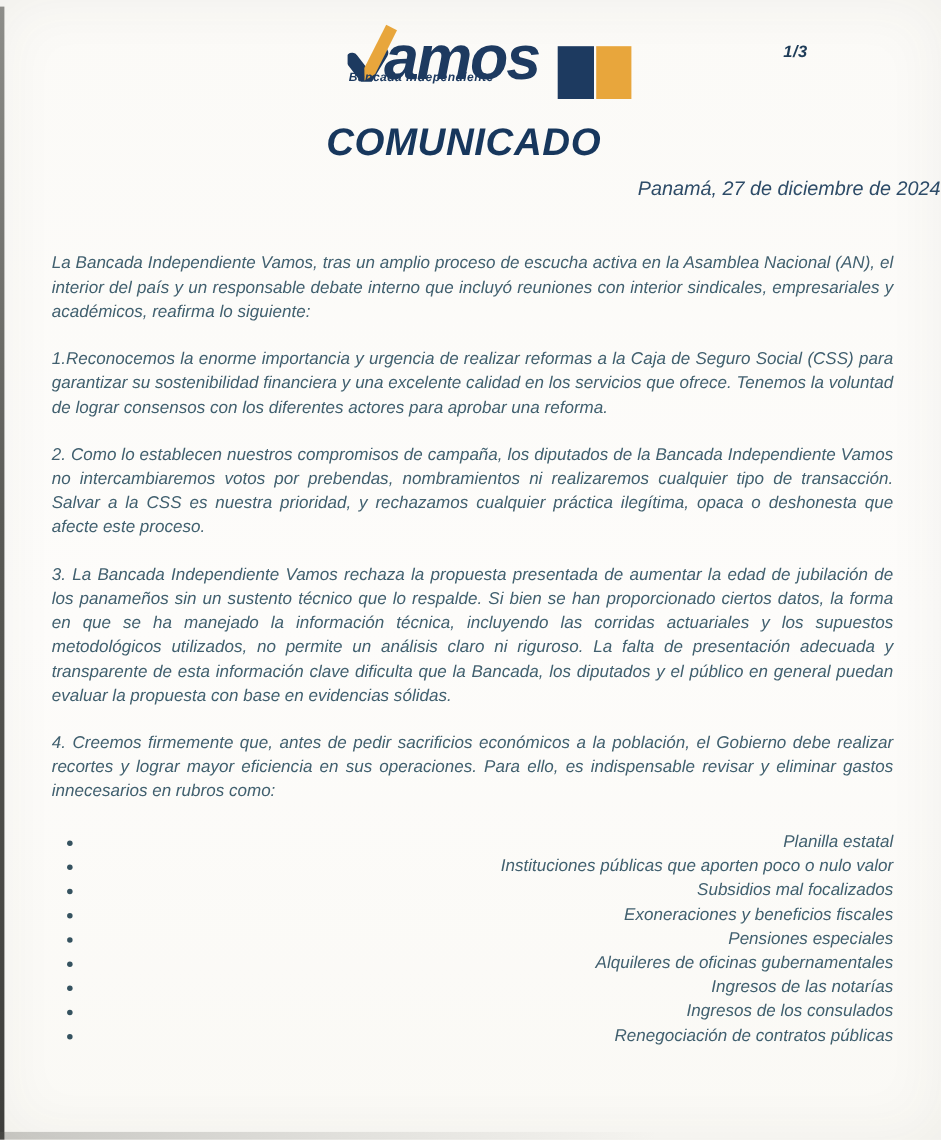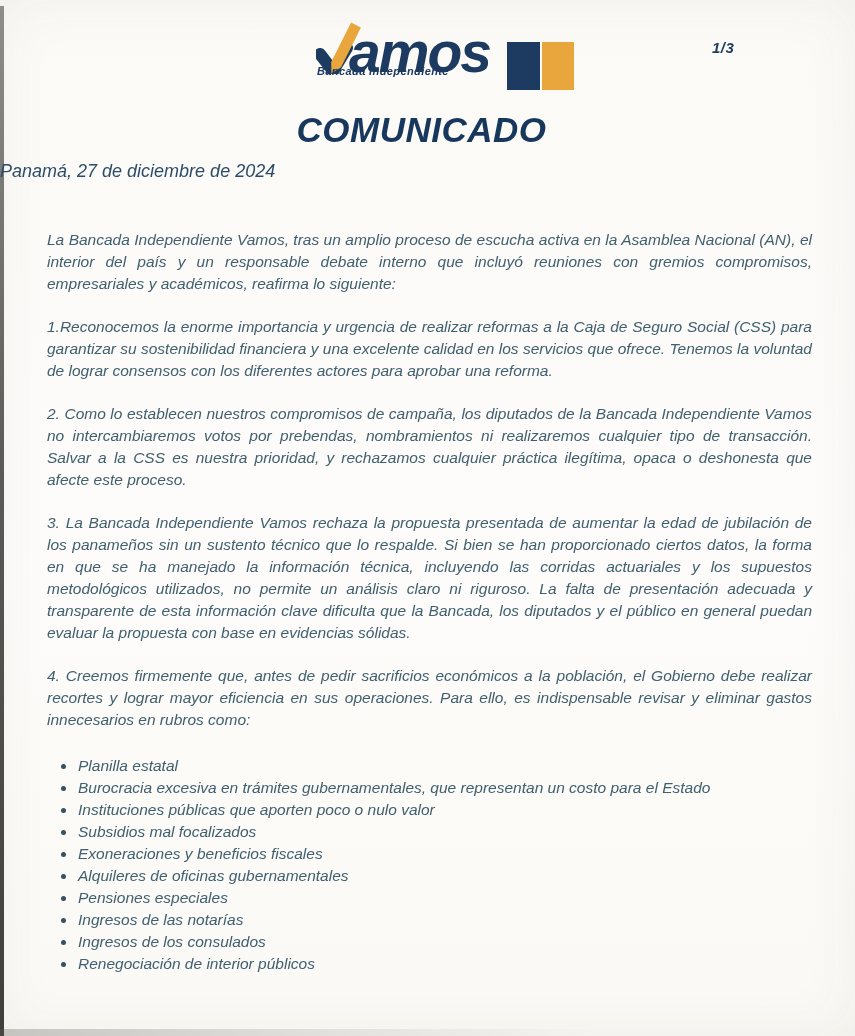--- a/index.html
+++ b/index.html
@@ -64,39 +64,39 @@
     top: 110px; left: 0; right: 12px;
     text-align: center;
     font-size: 35px;
     font-weight: bold;
     letter-spacing: 0.5px;
     color: #17375d;
   }
   .doc-date {
     position: absolute;
     top: 161px; left: 0; right: 0;
-    text-align: left;
+    text-align: right;
     font-size: 18px;
     color: #2e4c68;
   }
   
   .doc-body {
     position: absolute;
     top: 229px; left: 47px; right: 43px;
     font-size: 15.5px;
     line-height: 22px;
     color: #41606f;
     text-align: justify;
   }
   .doc-body p { margin: 0 0 21px 0; }
   .doc-body .paragraphs p:last-child { margin-bottom: 0; }
   ul.bullet-list {
     list-style: none;
     margin-top: 24px;
-    text-align: left;
+    text-align: right;
   }
   ul.bullet-list li {
     position: relative;
     padding-left: 31px;
     line-height: 22px;
   }
   ul.bullet-list li .bullet-dot {
     position: absolute;
     left: 14px; top: 9px;
     width: 5px; height: 5px;
@@ -129,82 +129,78 @@
     <div class="half-navy"></div>
     <div class="half-gold"></div>
   </div>
 
   <div class="page-number">1/3</div>
 
   <h1 class="doc-title">COMUNICADO</h1>
   <div class="doc-date">Panamá, 27 de diciembre de 2024</div>
 
   <div class="doc-body">
-    <p>La Bancada Independiente Vamos, tras un amplio proceso de escucha activa en la Asamblea Nacional (AN), el interior del país y un responsable debate interno que incluyó reuniones con gremios compromisos, empresariales y académicos, reafirma lo siguiente:</p>
+    <p>La Bancada Independiente Vamos, tras un amplio proceso de escucha activa en la Asamblea Nacional (AN), el interior del país y un responsable debate interno que incluyó reuniones con interior sindicales, empresariales y académicos, reafirma lo siguiente:</p>
 
     <div class="paragraphs">
 
         <p>1.Reconocemos la enorme importancia y urgencia de realizar reformas a la Caja de Seguro Social (CSS) para garantizar su sostenibilidad financiera y una excelente calidad en los servicios que ofrece. Tenemos la voluntad de lograr consensos con los diferentes actores para aprobar una reforma.</p>
 
         <p>2. Como lo establecen nuestros compromisos de campaña, los diputados de la Bancada Independiente Vamos no intercambiaremos votos por prebendas, nombramientos ni realizaremos cualquier tipo de transacción. Salvar a la CSS es nuestra prioridad, y rechazamos cualquier práctica ilegítima, opaca o deshonesta que afecte este proceso.</p>
 
         <p>3. La Bancada Independiente Vamos rechaza la propuesta presentada de aumentar la edad de jubilación de los panameños sin un sustento técnico que lo respalde. Si bien se han proporcionado ciertos datos, la forma en que se ha manejado la información técnica, incluyendo las corridas actuariales y los supuestos metodológicos utilizados, no permite un análisis claro ni riguroso. La falta de presentación adecuada y transparente de esta información clave dificulta que la Bancada, los diputados y el público en general puedan evaluar la propuesta con base en evidencias sólidas.</p>
 
         <p>4. Creemos firmemente que, antes de pedir sacrificios económicos a la población, el Gobierno debe realizar recortes y lograr mayor eficiencia en sus operaciones. Para ello, es indispensable revisar y eliminar gastos innecesarios en rubros como:</p>
       </div>
 
     <ul class="bullet-list">
 
         <li>
           <span class="bullet-dot"></span>
           <span>Planilla estatal</span>
         </li>
 
-        <li>
-          <span class="bullet-dot"></span>
-          <span>Burocracia excesiva en trámites gubernamentales, que representan un costo para el Estado</span>
-        </li>
 
         <li>
           <span class="bullet-dot"></span>
           <span>Instituciones públicas que aporten poco o nulo valor</span>
         </li>
 
         <li>
           <span class="bullet-dot"></span>
           <span>Subsidios mal focalizados</span>
         </li>
 
         <li>
           <span class="bullet-dot"></span>
           <span>Exoneraciones y beneficios fiscales</span>
         </li>
 
         <li>
           <span class="bullet-dot"></span>
+          <span>Pensiones especiales</span>
+        </li>
+
+        <li>
+          <span class="bullet-dot"></span>
           <span>Alquileres de oficinas gubernamentales</span>
         </li>
 
-        <li>
-          <span class="bullet-dot"></span>
-          <span>Pensiones especiales</span>
-        </li>
-
 
         <li>
           <span class="bullet-dot"></span>
           <span>Ingresos de las notarías</span>
         </li>
 
         <li>
           <span class="bullet-dot"></span>
           <span>Ingresos de los consulados</span>
         </li>
 
         <li>
           <span class="bullet-dot"></span>
-          <span>Renegociación de interior públicos</span>
+          <span>Renegociación de contratos públicas</span>
         </li>
 
       </ul>
   </div>
 
 </div>
 
 </body></html>

